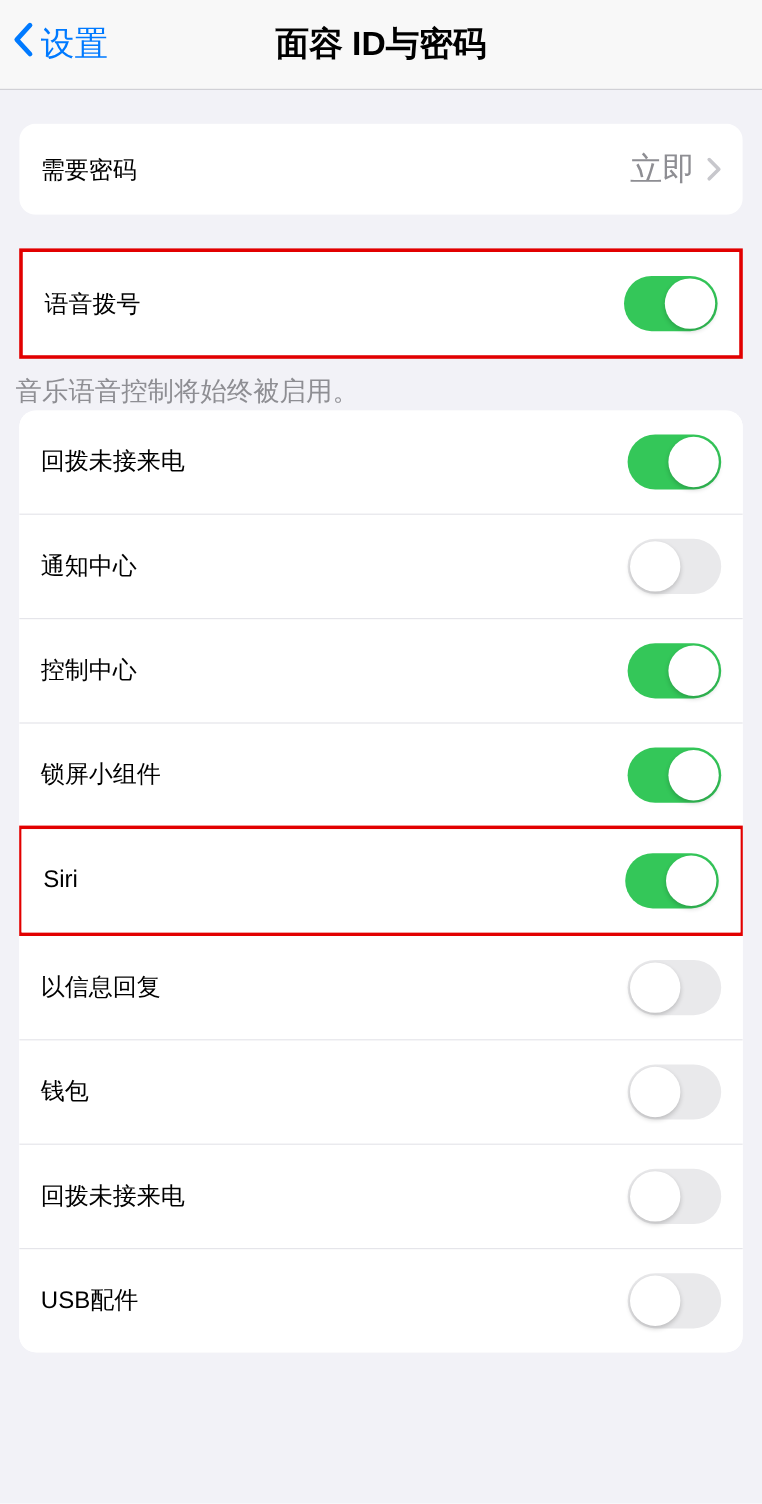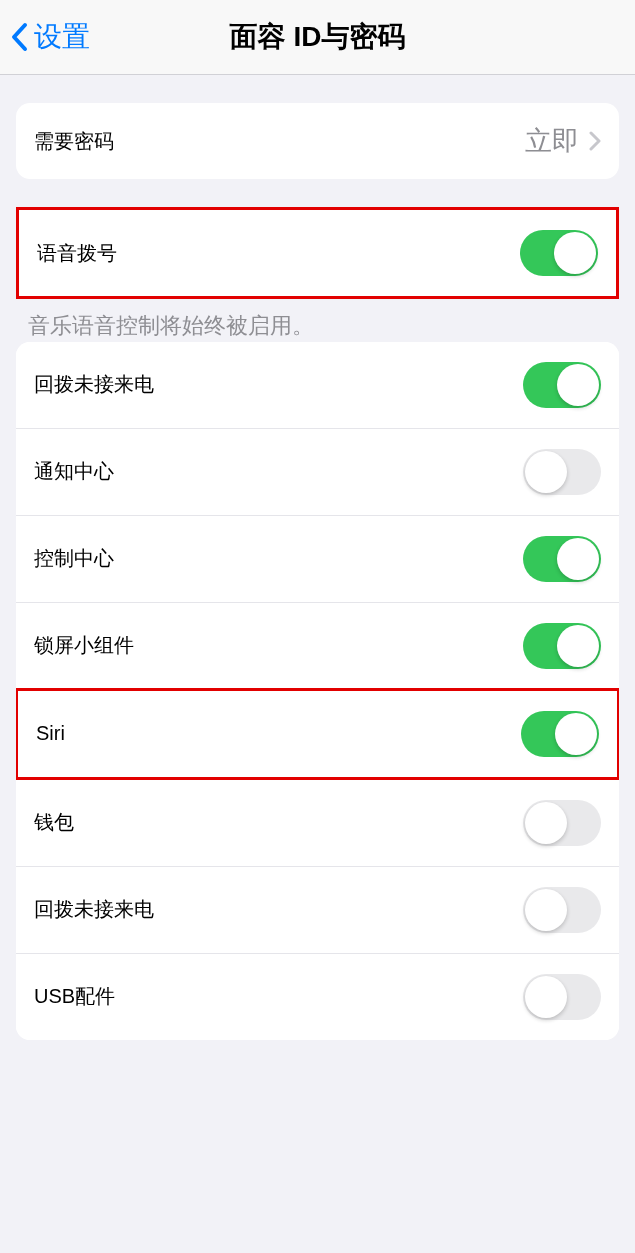--- a/index.html
+++ b/index.html
@@ -12,21 +12,20 @@
     .header {
       background: #f8f8f8;
       height: 75px;
       display: flex;
       align-items: center;
       position: relative;
       border-bottom: 1px solid #d1d1d6;
     }
     .back-btn {
       display: flex;
-      align-items: center;
       position: absolute;
       left: 10px;
       color: #007aff;
       font-size: 28px;
       cursor: pointer;
     }
     .back-chevron {
       width: 18px;
       height: 30px;
       margin-right: 6px;
@@ -75,21 +74,21 @@
     .chevron-right {
       width: 12px;
       height: 20px;
       fill: none;
       stroke: #c7c7cc;
       stroke-width: 3;
     }
     .footer-text {
       font-size: 22px;
       color: #8e8e93;
-      padding: 12px 32px 0 28px;
+      padding: 12px 32px 0 13px;
       line-height: 1.4;
     }
     .header-text {
       font-size: 22px;
       color: #8e8e93;
       padding: 28px 32px 8px 32px;
     }
     .toggle {
       width: 78px;
       height: 46px;
@@ -181,20 +180,26 @@
       </div>
       <div class="group-row-highlighted">
         <div class="row">
           <span class="row-label">Siri</span>
           <div class="toggle on">
             <div class="toggle-knob"></div>
           </div>
         </div>
       </div>
       <div class="row">
+        <span class="row-label">以信息回复</span>
+        <div class="toggle off">
+          <div class="toggle-knob"></div>
+        </div>
+      </div>
+      <div class="row">
         <span class="row-label">钱包</span>
         <div class="toggle off">
           <div class="toggle-knob"></div>
         </div>
       </div>
       <div class="row">
         <span class="row-label">回拨未接来电</span>
         <div class="toggle off">
           <div class="toggle-knob"></div>
         </div>

